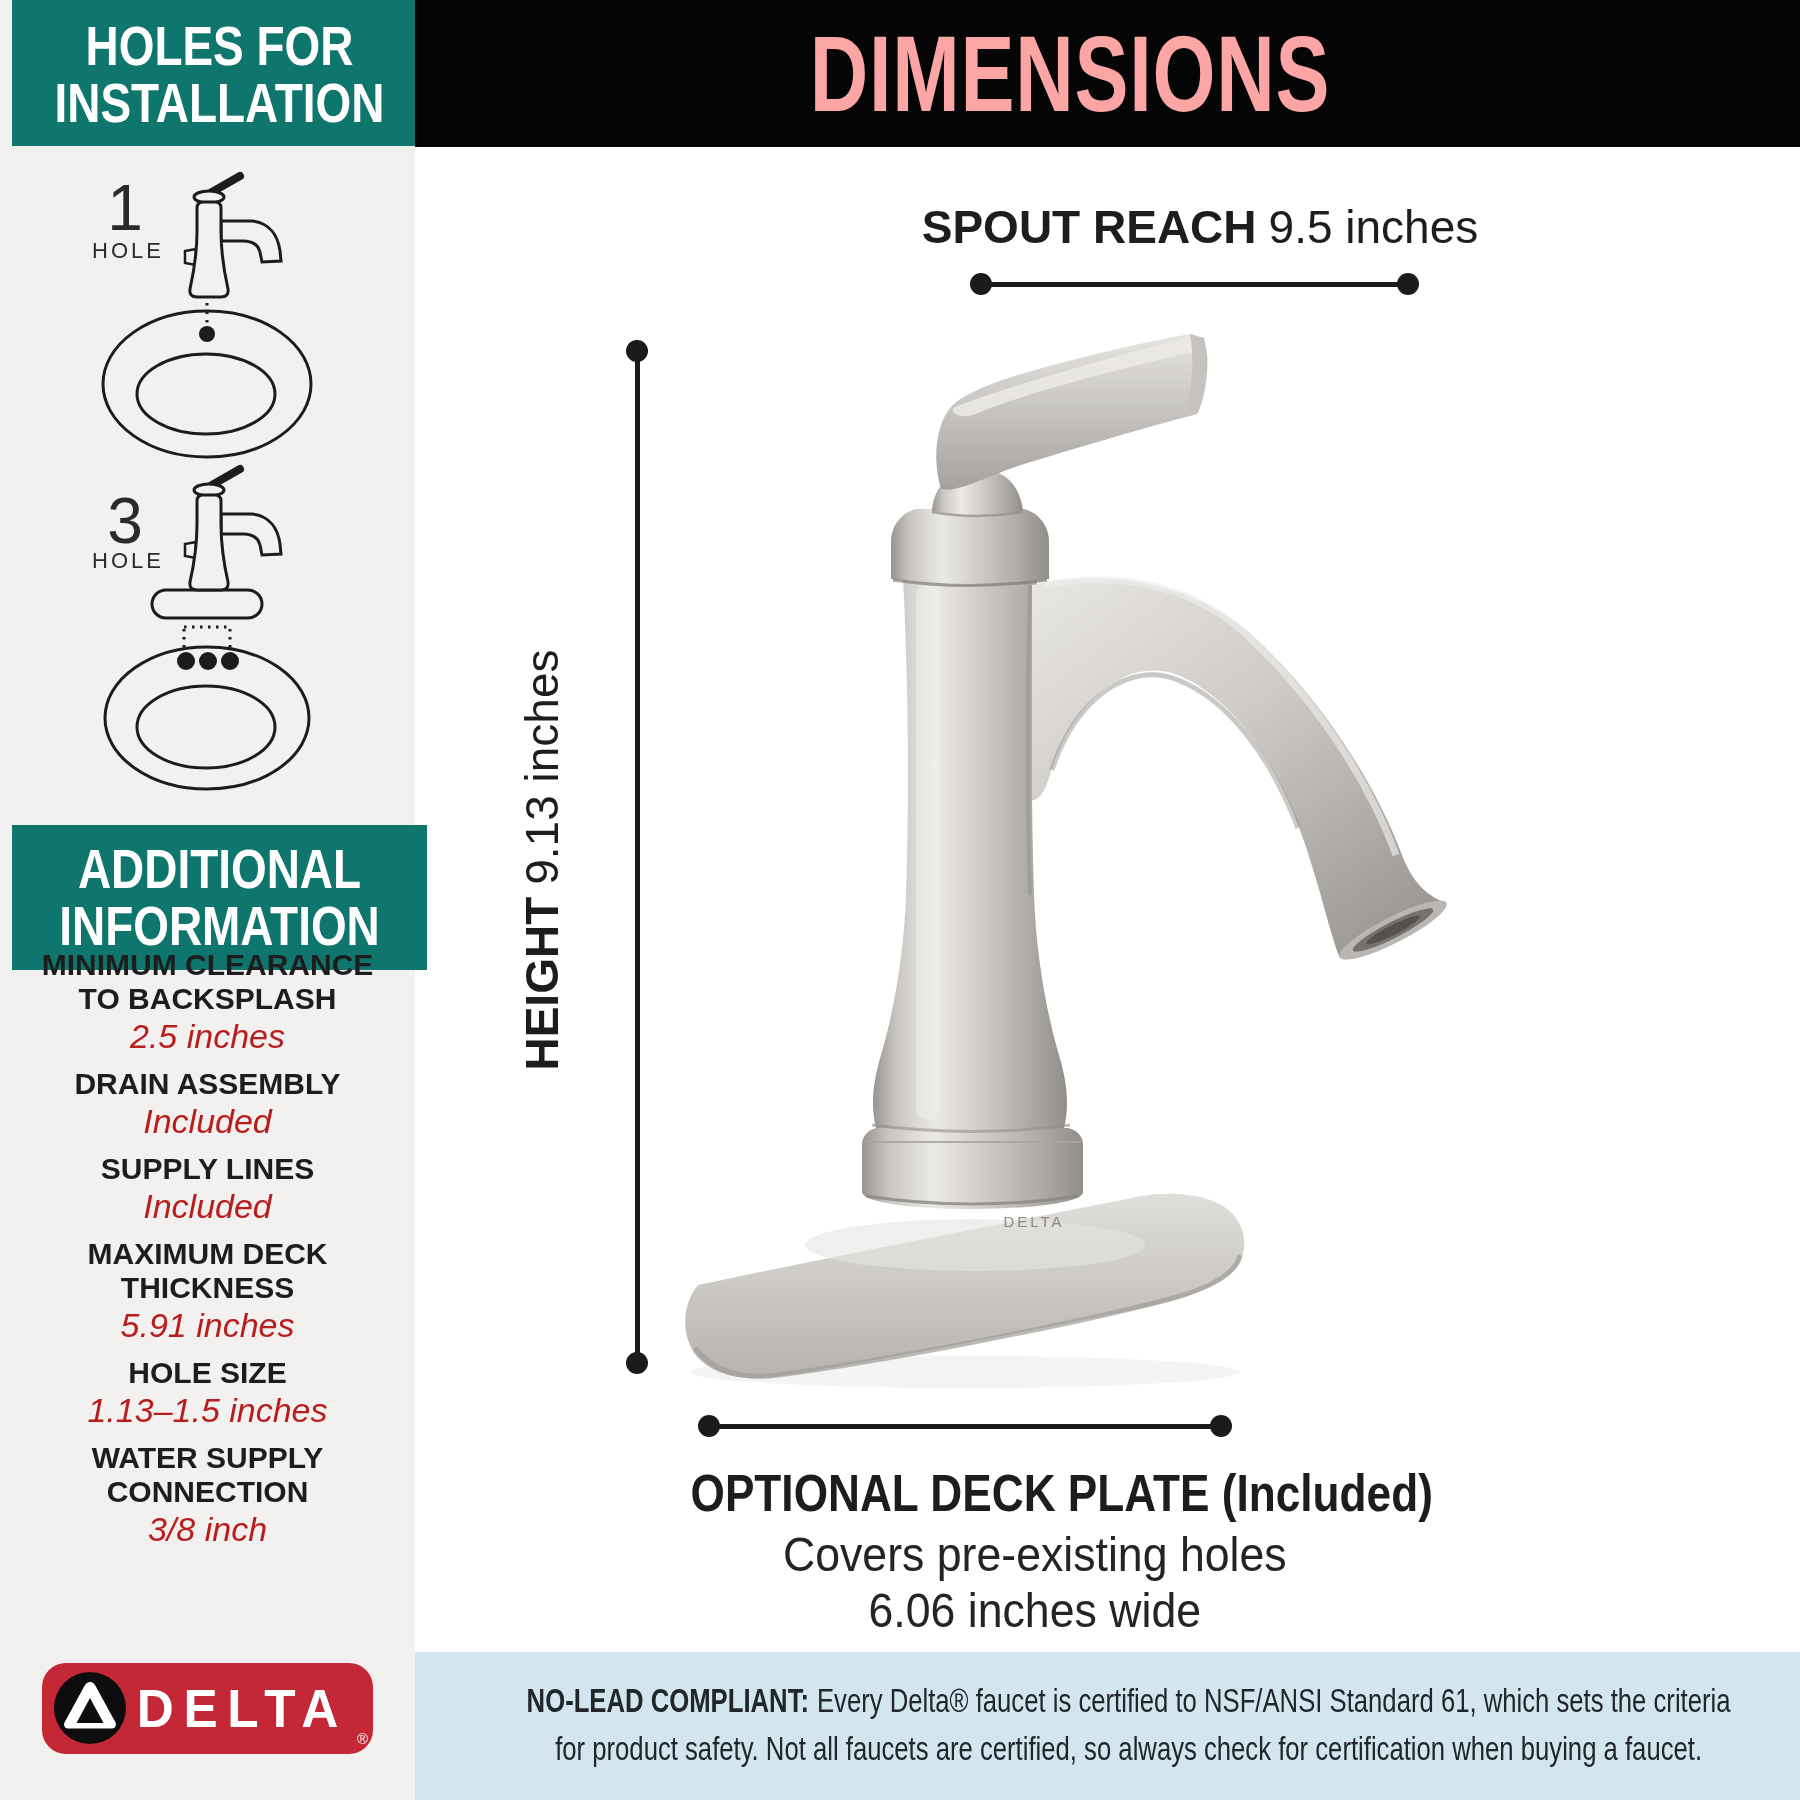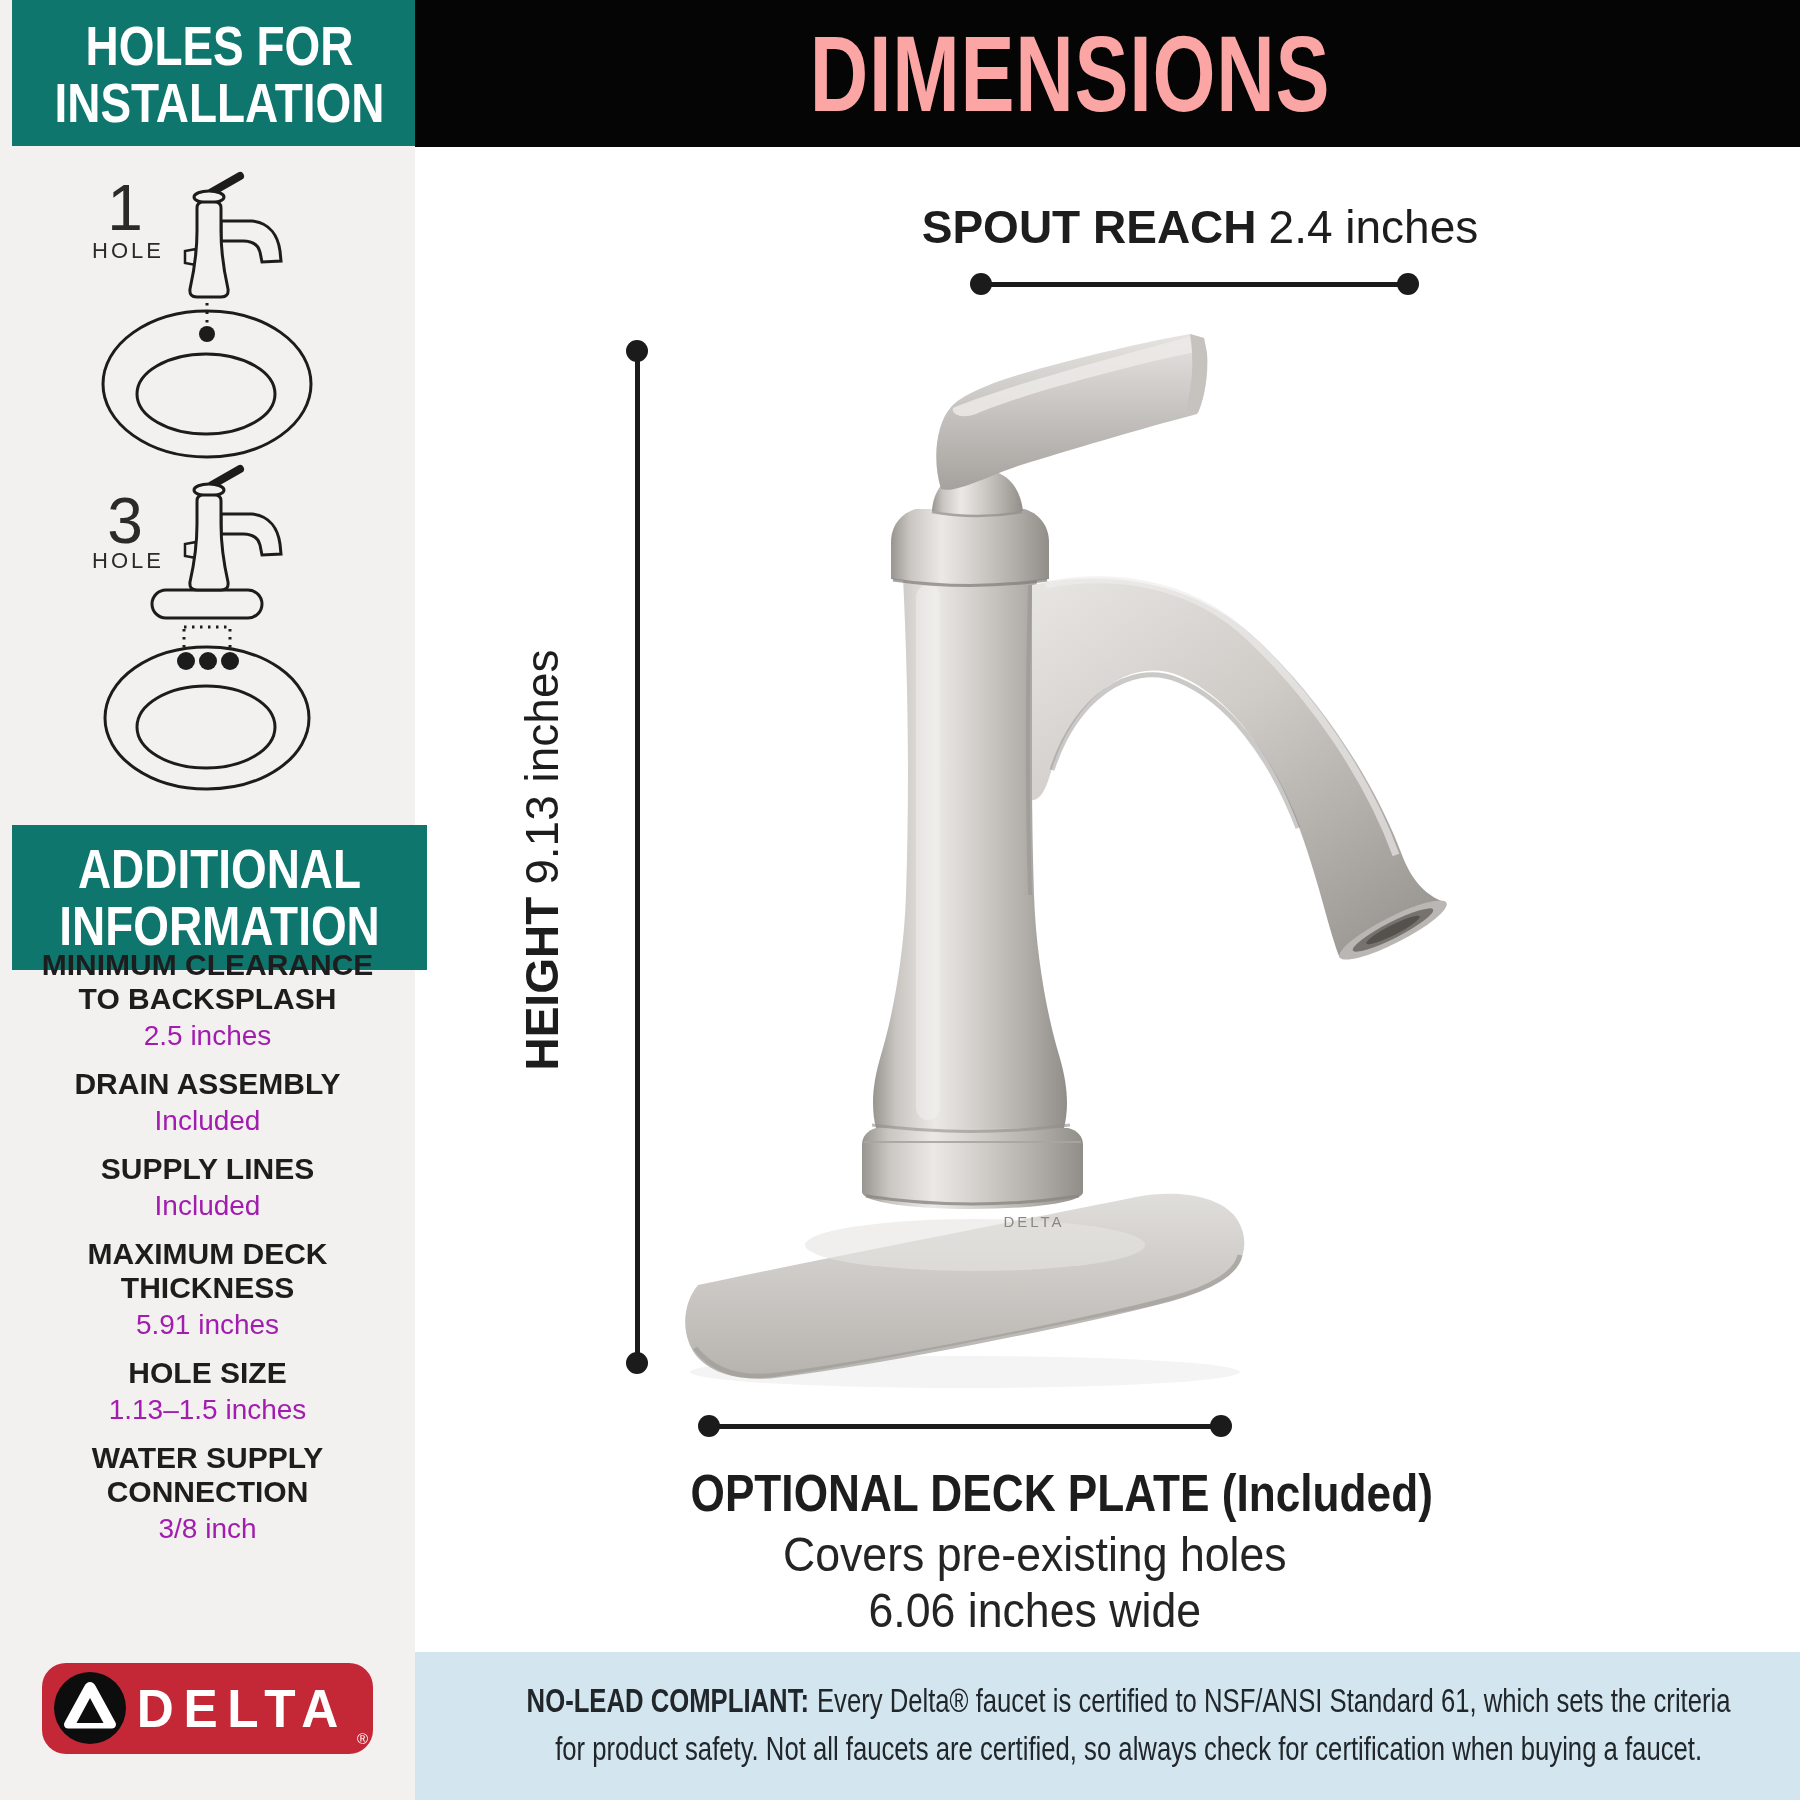--- a/index.html
+++ b/index.html
@@ -10,21 +10,21 @@
   #sidebar{left:0;top:0;width:415px;height:1800px;background:#f2f1ef;}
   .band{background:#0f766e;color:#ffffff;text-align:center;margin-left:12px;}
   #sidebar-header{left:0;top:0;width:415px;height:146px;padding-top:17px;box-sizing:border-box;}
   .band-line{display:block;font-weight:bold;font-size:56px;line-height:57px;transform:scaleX(.82);transform-origin:center;white-space:nowrap;}
   #addinfo-band{left:0;top:825px;width:415px;height:145px;padding-top:15px;box-sizing:border-box;}
   .holes-num{font-size:64px;line-height:64px;color:#2a2a2a;text-align:center;}
   .holes-word{font-size:22px;letter-spacing:3px;color:#2a2a2a;text-align:center;}
   
   #specs{left:0;top:948px;width:415px;padding:0 34px;box-sizing:border-box;text-align:center;}
   .spec-label{font-weight:bold;font-size:30px;line-height:34px;color:#1d1d1d;}
-  .spec-value{font-size:28px;line-height:36px;margin-top:2px;margin-bottom:13px;color:#a21caf;}
+  .spec-value{font-size:34px;line-height:36px;margin-top:2px;margin-bottom:13px;color:#b91c1c;font-style:italic;}
   
   #delta-logo{left:42px;top:1663px;width:331px;height:91px;background:#c42837;border-radius:24px;}
   #logo-circle{left:11px;top:8px;width:74px;height:74px;}
   #logo-word{left:92px;top:0;width:228px;height:91px;line-height:91px;text-align:center;color:#fff;
              font-size:54px;font-weight:bold;letter-spacing:10px;transform:scaleX(.95);transform-origin:left center;white-space:nowrap;}
   #logo-reg{right:5px;bottom:7px;color:#fff;font-size:15px;}
   
   #title-band{left:415px;top:0;width:1385px;height:147px;background:#050505;color:#fca5a5;
               display:flex;align-items:center;justify-content:center;padding-right:75px;box-sizing:border-box;}
   #title-band .t{font-size:108px;font-weight:bold;letter-spacing:1px;transform:scaleX(.75);white-space:nowrap;}
@@ -197,21 +197,21 @@
     <path d="M932 512 Q977 520 1022 512" stroke="#8f8c88" stroke-width="2.5" fill="none" opacity="0.7"></path>
 
     <path fill="url(#gl)" d="M941 489 C932 460 936 424 951 407 C962 395 988 384 1018 375 C1078 357 1150 341 1190 334 L1204 338 L1207 353 C1209 376 1204 401 1197 414 C1140 429 1066 451 1021 465 C992 474 956 494 941 489 Z"></path>
     <path fill="#eceae7" opacity="0.85" d="M953 408 C1005 386 1120 356 1191 336 L1204 339 L1205 350 C1135 364 1025 393 976 414 C962 419 951 415 953 408 Z"></path>
     <path fill="#c6c3bf" d="M1190 334 L1204 338 L1207 353 C1208 372 1205 396 1198 413 L1186 409 C1193 384 1194 358 1190 334 Z"></path>
   </svg>
 
   <div id="brand-mark" class="abs">DELTA</div>
 
   <div id="spout-label" class="abs dim-label">
-    <b>SPOUT REACH</b><span>2.4 inches</span>
+    <b>SPOUT REACH</b><span>9.5 inches</span>
   </div>
   <div class="dim-h" style="left:981px;top:282px;width:427px;"></div>
   <div class="dim-dot" style="left:970px;top:273px;"></div>
   <div class="dim-dot" style="left:1397px;top:273px;"></div>
 
   <div id="height-label" class="abs dim-label">
     <b>HEIGHT</b><span>9.13 inches</span>
   </div>
   <div class="dim-v" style="left:635px;top:351px;height:1012px;"></div>
   <div class="dim-dot" style="left:626px;top:340px;"></div>

